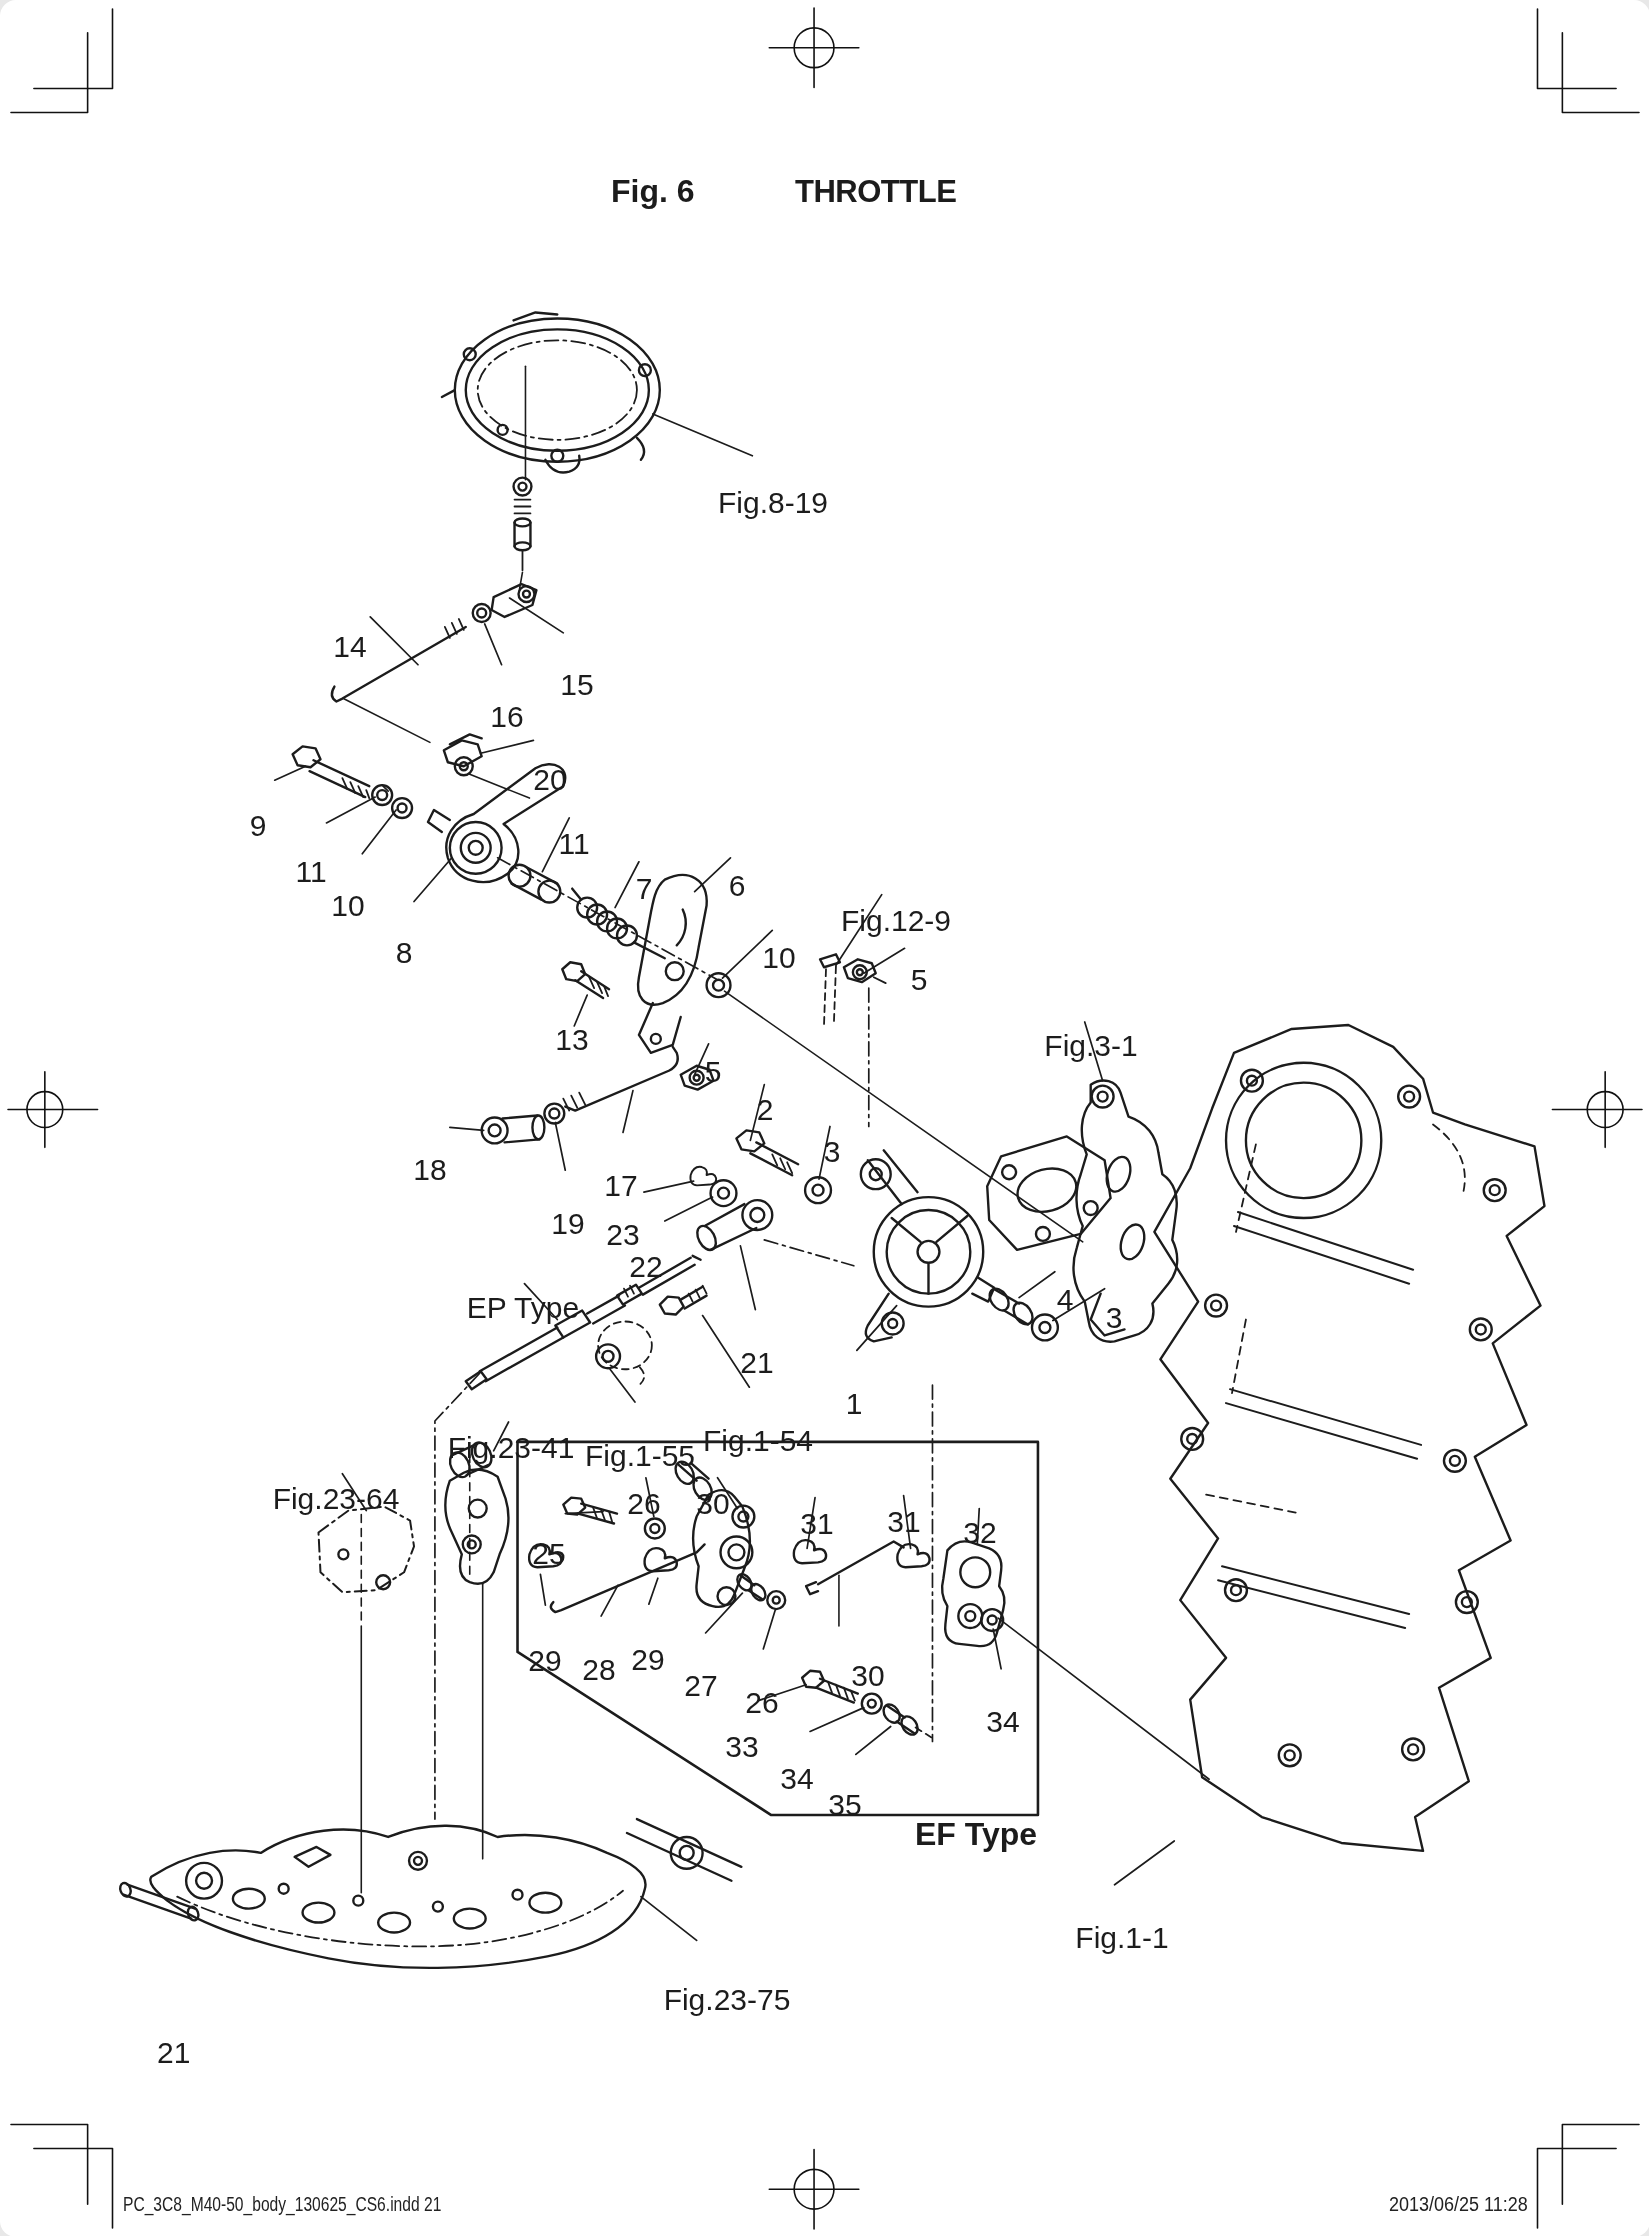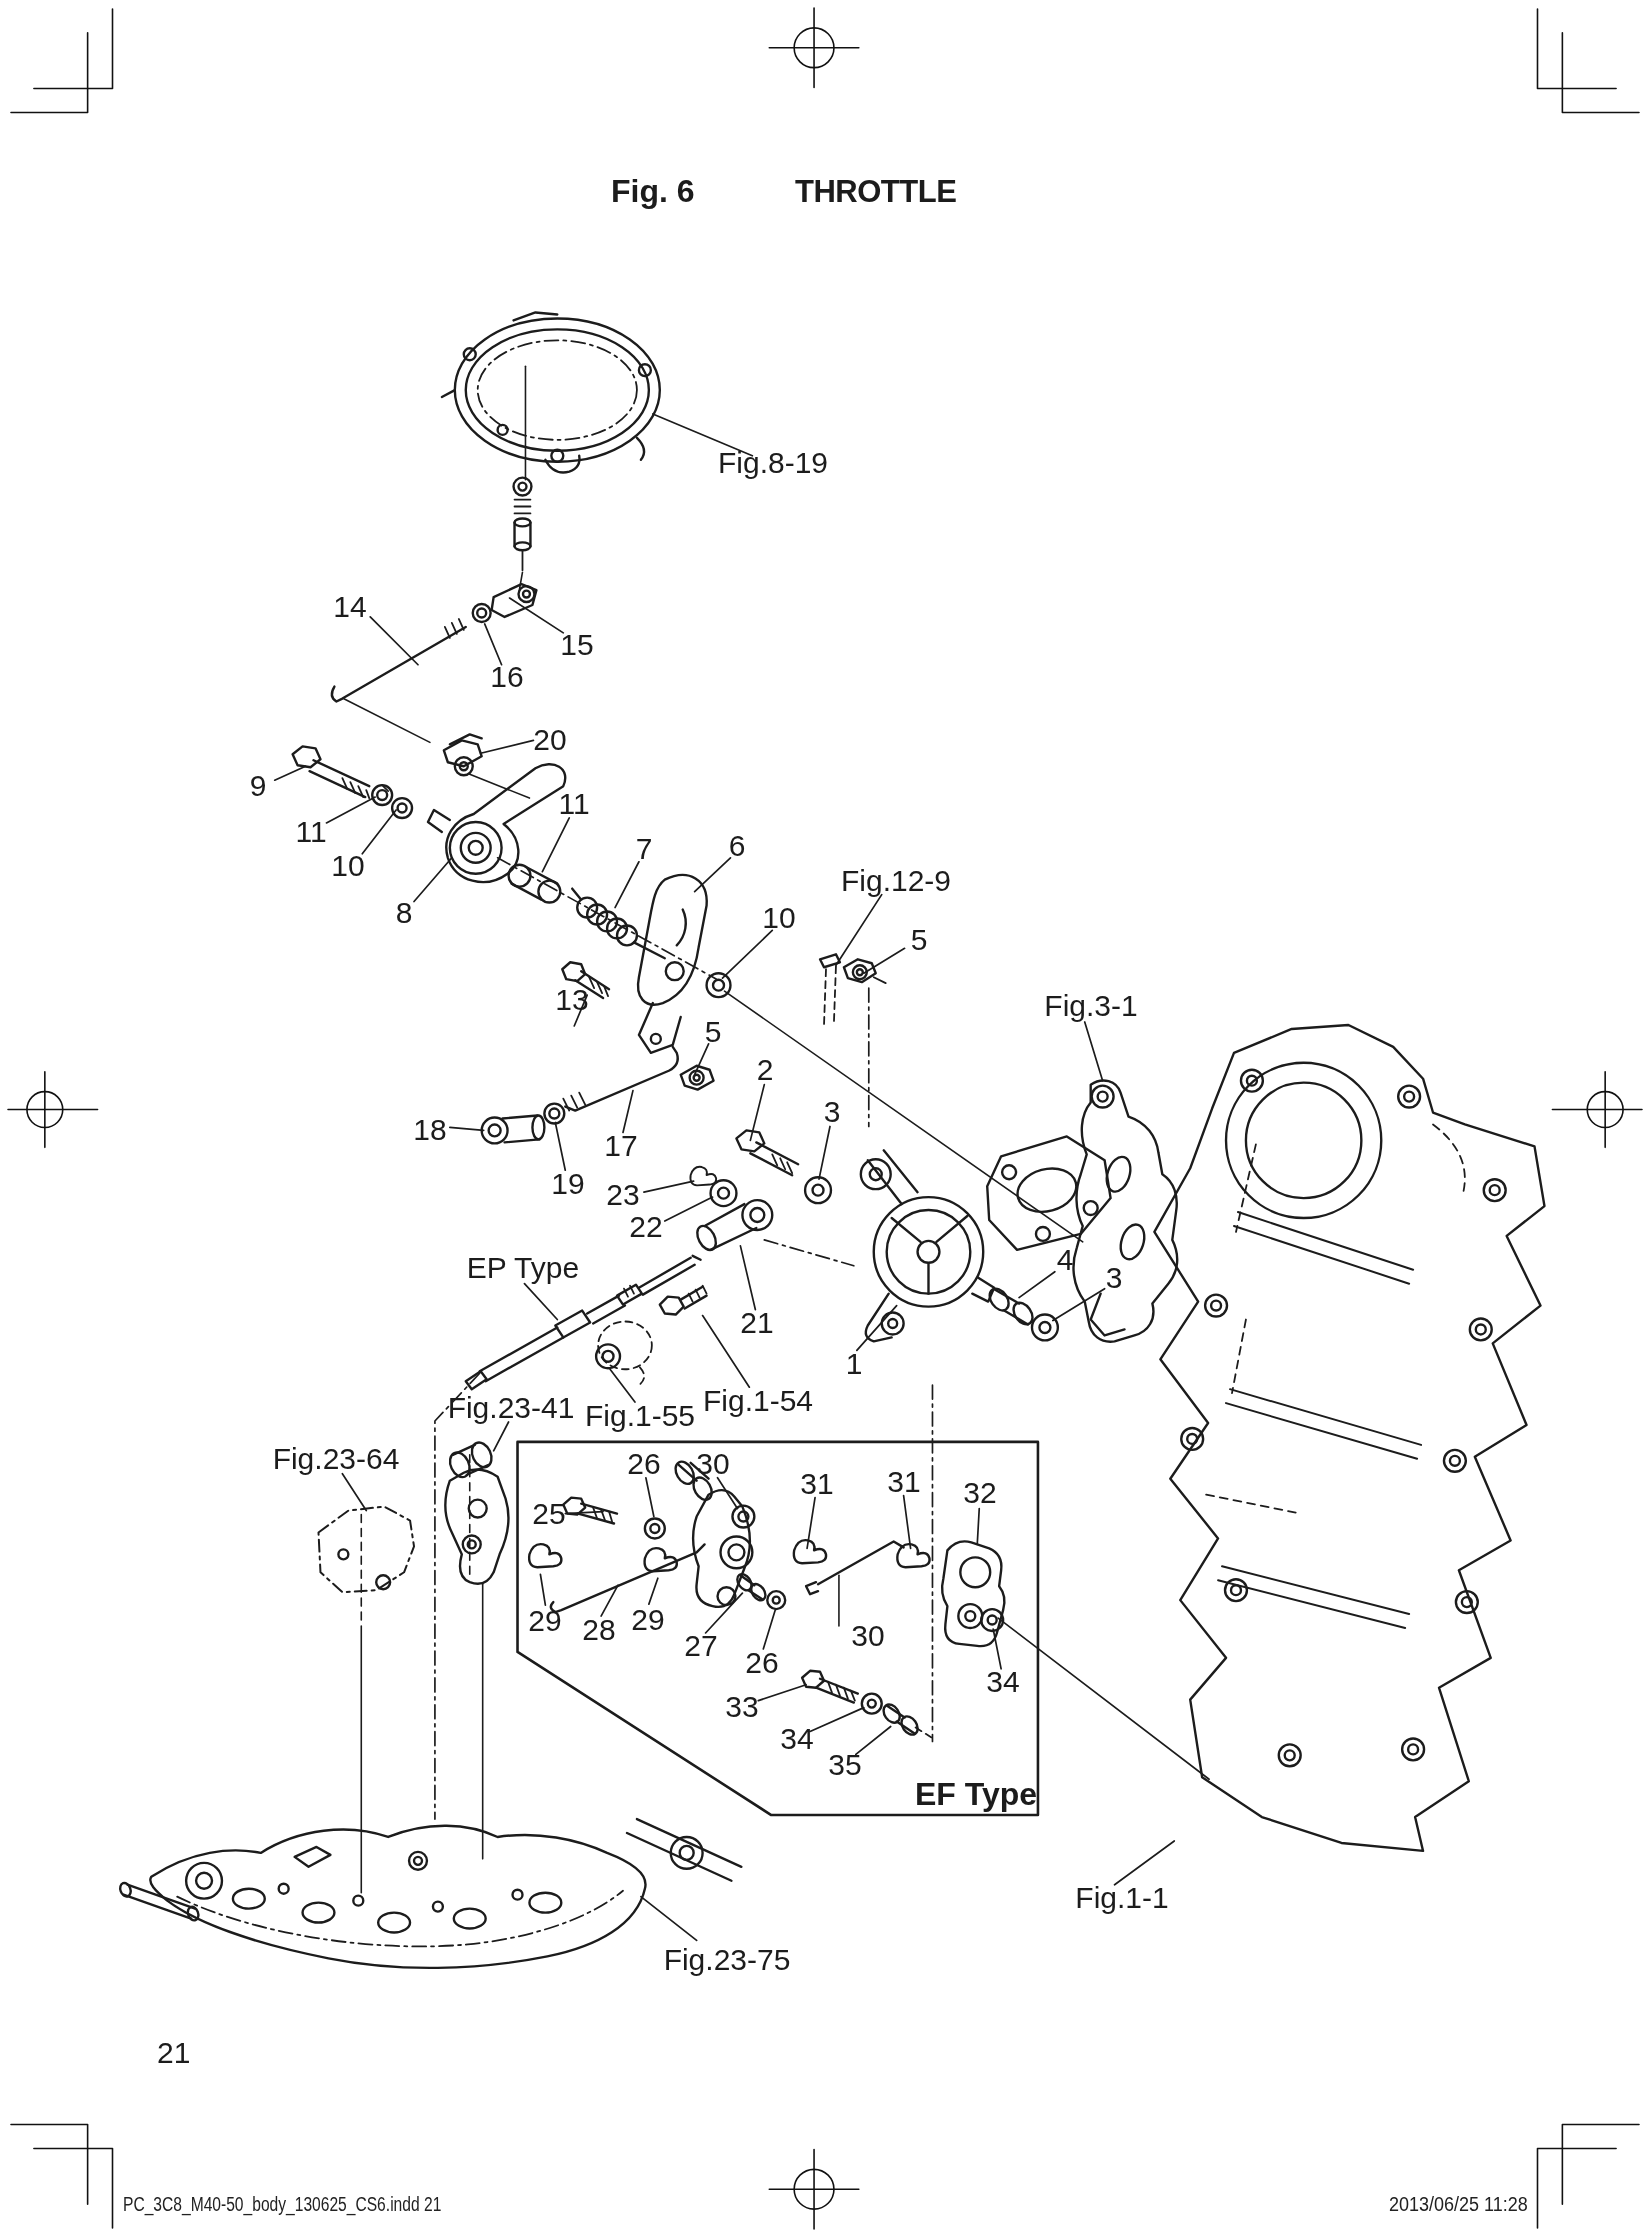--- a/index.html
+++ b/index.html
@@ -1,20 +1,20 @@
 <!DOCTYPE html>
 <html><head>
 <meta charset="utf-8">
 <style>
   html,body{margin:0;padding:0;background:#e8e8e8;}
   .page{position:relative;width:1650px;height:2237px;background:#ffffff;overflow:hidden;
-        font-family:"Liberation Sans",sans-serif;color:#1c1c1c;}
+        font-family:"Liberation Sans",sans-serif;color:#1c1c1c;border-radius:16px;}
   .art{position:absolute;left:0;top:0;}
   .lbl{position:absolute;transform:translate(-50%,-50%);font-size:30px;line-height:1;
-       white-space:nowrap;color:#1c1c1c;}
+       white-space:nowrap;color:#1c1c1c;margin-top:40px;}
   .lbl.b{font-weight:bold;font-size:32px;}
   .title-fig{position:absolute;left:611px;top:173px;font-size:32px;font-weight:bold;}
   .title-name{position:absolute;left:795px;top:174px;font-size:31px;font-weight:bold;letter-spacing:-0.5px;}
   .pagenum{position:absolute;left:157px;top:2036px;font-size:30px;}
   .slug{position:absolute;top:2193px;font-size:20px;transform-origin:left top;color:#222;}
   .slug.l{left:123px;transform:scaleX(0.78);}
   .slug.r{left:1389px;transform:scaleX(0.9);}
 </style>
 </head>
 <body>

